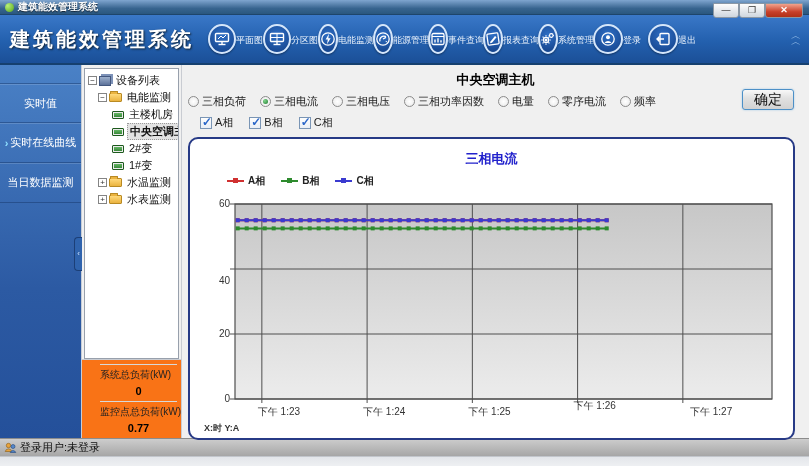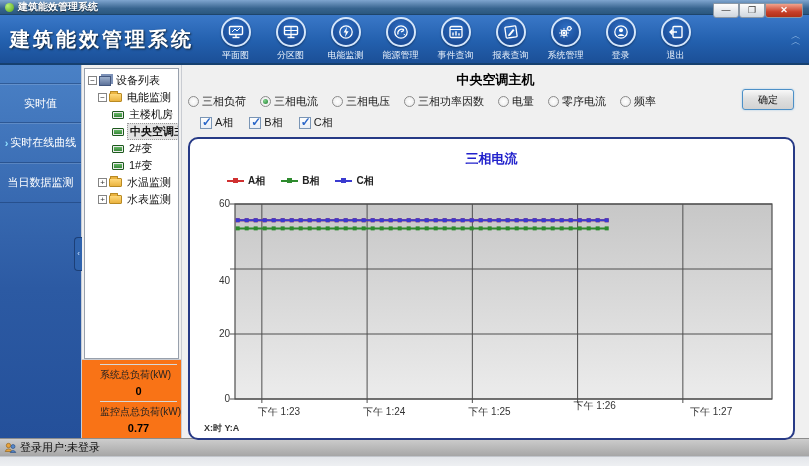--- a/index.html
+++ b/index.html
@@ -16,21 +16,21 @@
   .winbtn { width:26px; height:15px; font-size:9px; line-height:13px; text-align:center; color:#333;
     background:linear-gradient(#fdfdfd,#cfd6de); border:1px solid #8a97a5; border-radius:0 0 3px 3px; cursor:default; }
   .winbtn.close { width:38px; background:linear-gradient(#f2a38d,#c8402a 60%,#b03017); color:#fff; font-weight:bold; }
 
   
   .header { position:relative; height:50px; background:linear-gradient(#3a78c8,#2360ae 55%,#1b4f97);
     border-bottom:2px solid #16406f; display:flex; align-items:center; }
   .app-title { color:#fff; font-size:20px; font-weight:bold; letter-spacing:3px; padding:0 12px 0 10px;
     text-shadow:1px 1px 2px #123; white-space:nowrap; }
   .toolbar { display:flex; align-items:flex-start; margin-left:2px; }
-  .tool { width:55px; display:flex; flex-direction:column; align-items:center; cursor:pointer; }
+  .tool { width:55px; display:flex; align-items:center; cursor:pointer; }
   .tool .circ { width:30px; height:30px; border-radius:50%; border:2px solid #d5e6fa;
     background:radial-gradient(circle at 50% 35%, #2f6fc5, #123f86); display:flex; align-items:center; justify-content:center;
     box-shadow:0 1px 2px rgba(0,0,0,.4); }
   .tool .tlabel { color:#eaf2fc; font-size:9px; margin-top:2px; white-space:nowrap; }
   .chevrons { position:absolute; right:8px; top:18px; color:#a9cdf2; font-size:10px; line-height:6px; text-align:center; }
 
   
   .bodyrow { display:flex; height:373px; }
 
   .sidebar { position:relative; width:82px; background:linear-gradient(#4a81c6,#2c5aa3 60%,#24509a);
@@ -69,21 +69,21 @@
   .main { position:relative; flex:1; background:#f0f0f0; }
   .main-title { text-align:center; font-size:13px; font-weight:bold; color:#000; padding-top:6px; }
   .radio-row { display:flex; align-items:center; gap:14px; font-size:11px; color:#222; margin:5px 0 0 6px; white-space:nowrap;text-align:center; }
   .radio, .chk { display:inline-flex; align-items:center; gap:3px; cursor:pointer; }
   .rb { width:11px; height:11px; border-radius:50%; border:1px solid #8b8b8b; background:radial-gradient(#fff,#e8e8e8); position:relative; }
   .radio.sel .rb::after { content:""; position:absolute; inset:2px; border-radius:50%;
     background:radial-gradient(circle at 35% 35%, #7fd48a, #1f7a2f); }
   .check-row { display:flex; align-items:center; gap:16px; font-size:11px; color:#222; margin:6px 0 0 18px; }
   .cb { width:12px; height:12px; border:1px solid #7a95b5; background:linear-gradient(#fdfdfd,#e9eef5); position:relative; }
   .chk.on .cb::after { content:"✓"; position:absolute; left:1px; top:-3px; color:#2a66c8; font-size:12px; font-weight:bold; }
-  .ok-btn { position:absolute; top:24px; right:15px; width:52px; height:21px; font-size:10px; color:#111;
+  .ok-btn { position:absolute; top:24px; right:15px; width:52px; height:21px; font-size:14px; color:#111;
     background:linear-gradient(#f8f8f8,#e0e0e0 45%,#d2d2d2); border:1px solid #4d90c7; border-radius:3px;
     box-shadow:0 0 2px #9cc4e4; cursor:pointer; font-family:Liberation Sans, sans-serif; }
 
   
   .chart-panel { position:relative; margin:7px 14px 0 6px; height:303px; background:#fff;
     border:2px solid #273a86; border-radius:10px; overflow:hidden; }
   .chart-title { text-align:center; color:#2222cc; font-size:13px; font-weight:bold; margin-top:11px; }
   .legend { position:absolute; left:37px; top:35px; display:flex; gap:16px; align-items:center; }
   .leg-item { display:inline-flex; align-items:center; gap:4px; font-size:10px; font-weight:bold; color:#222; }
   .leg-swatch { position:relative; width:17px; height:2px; }

